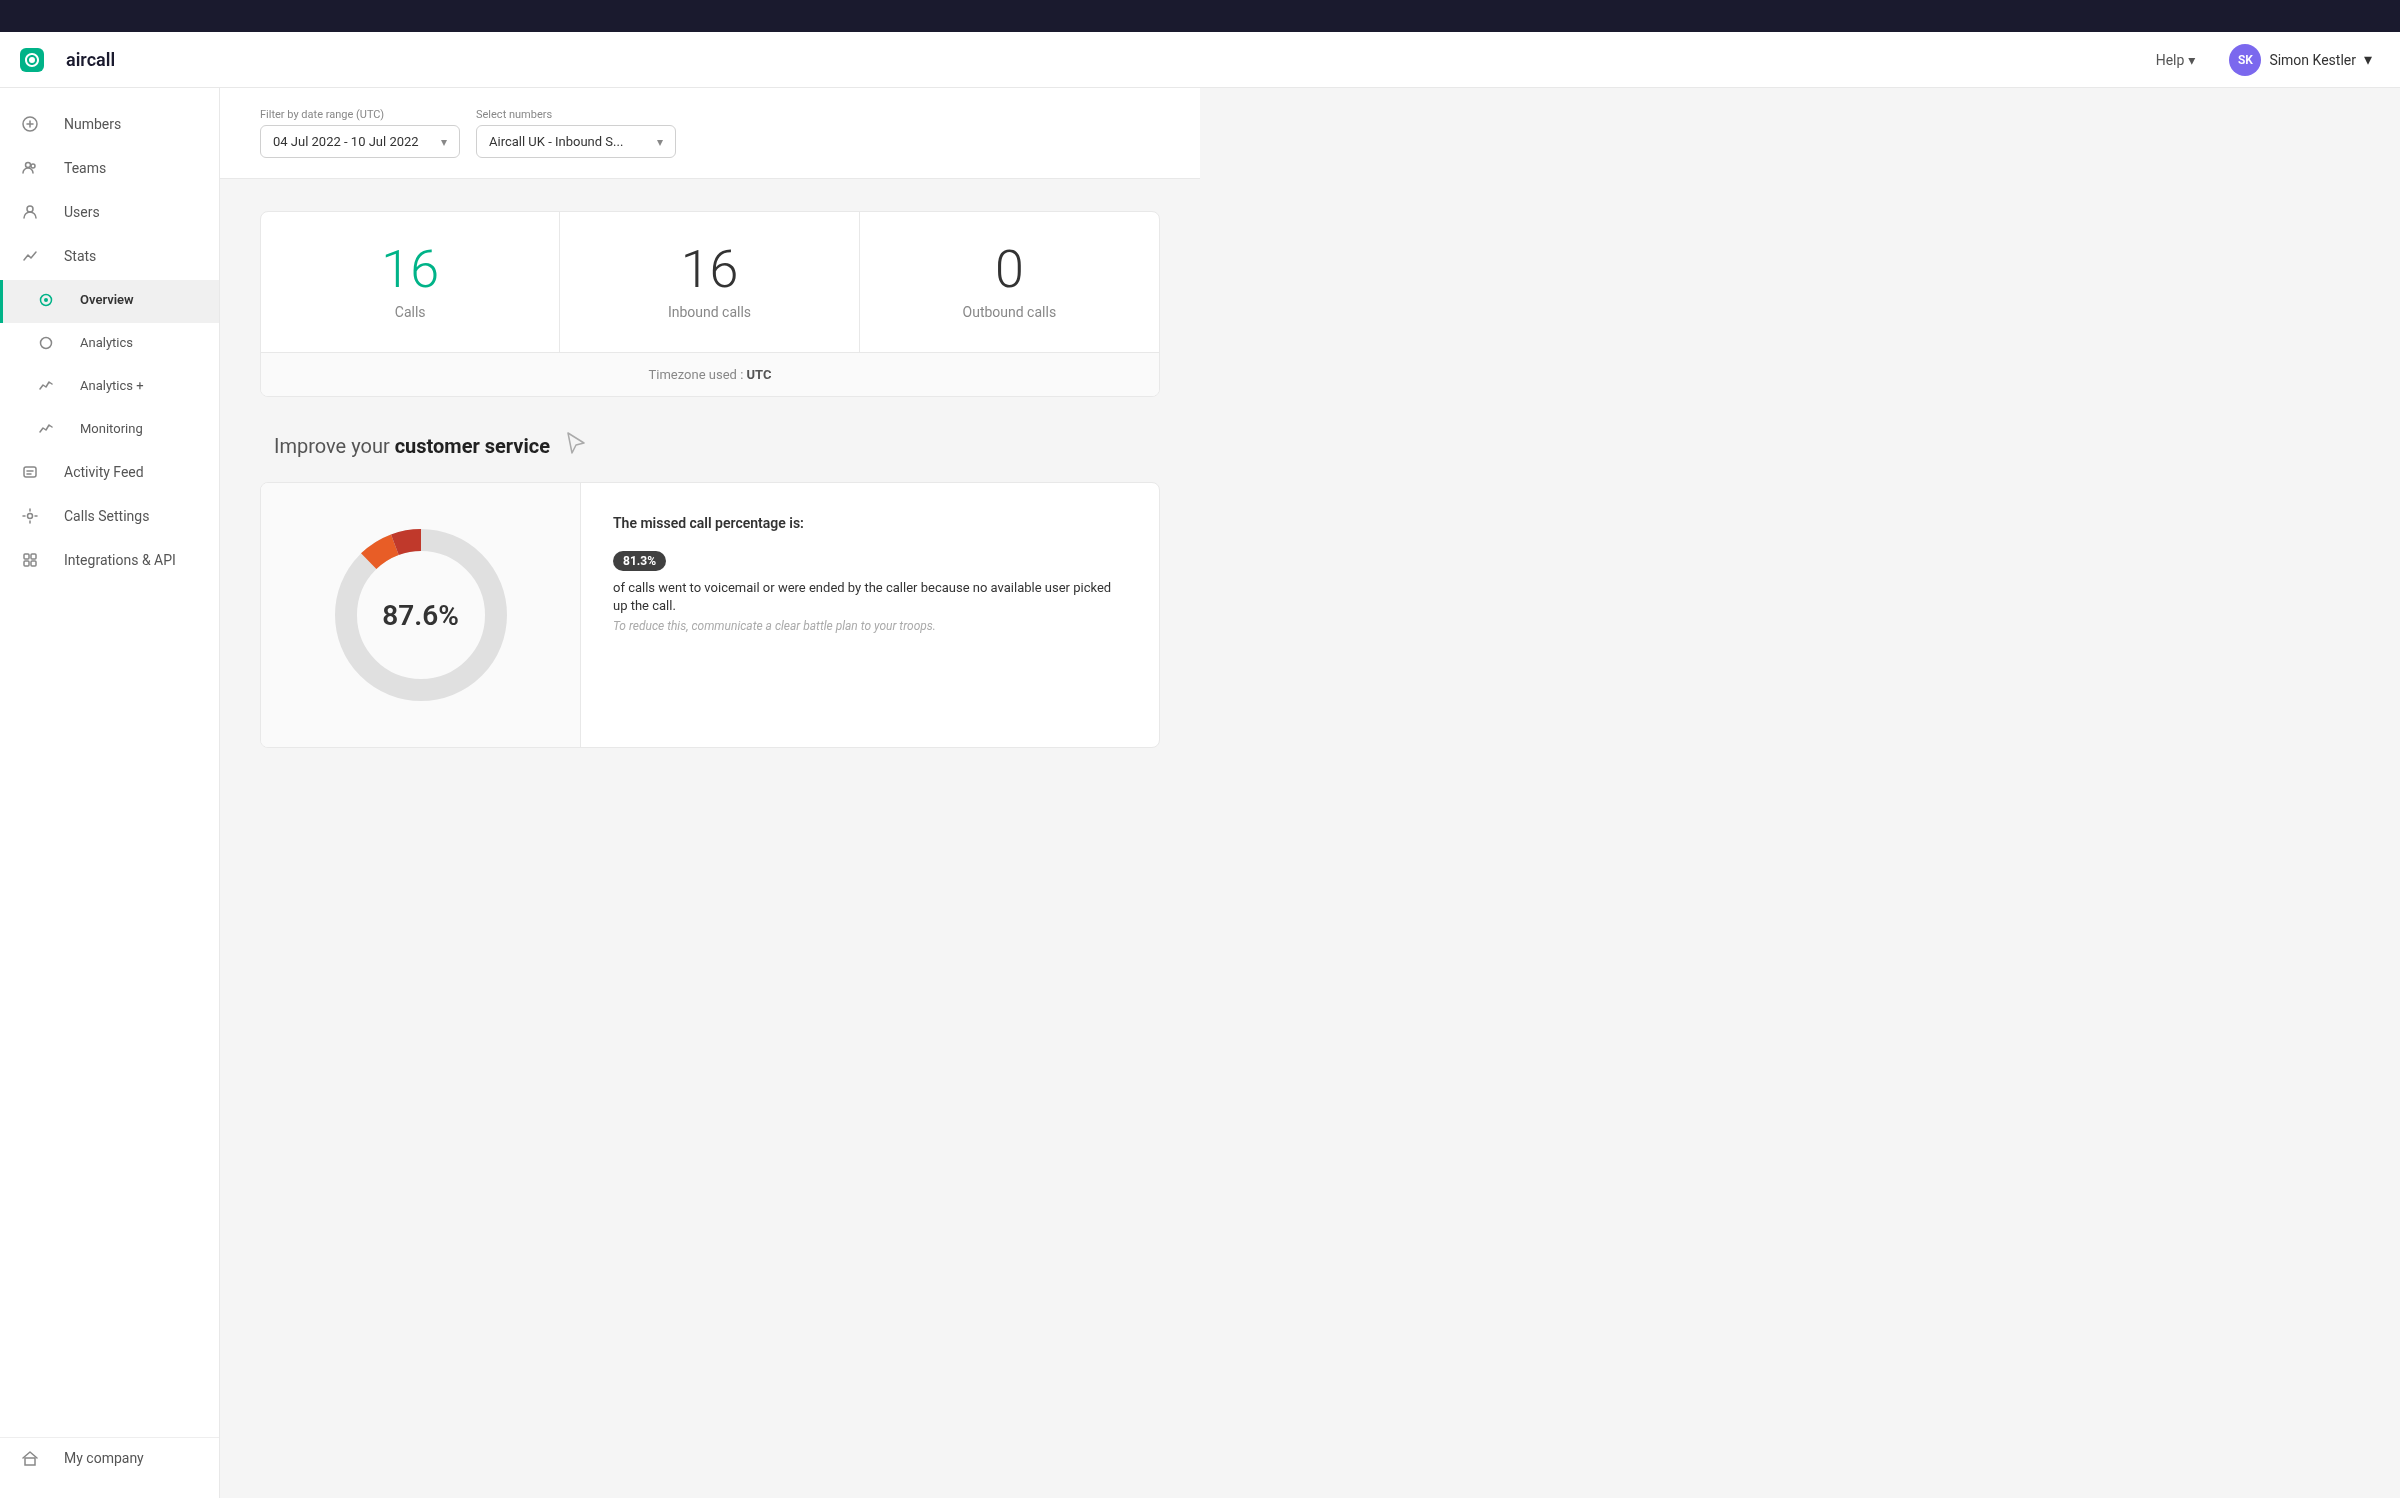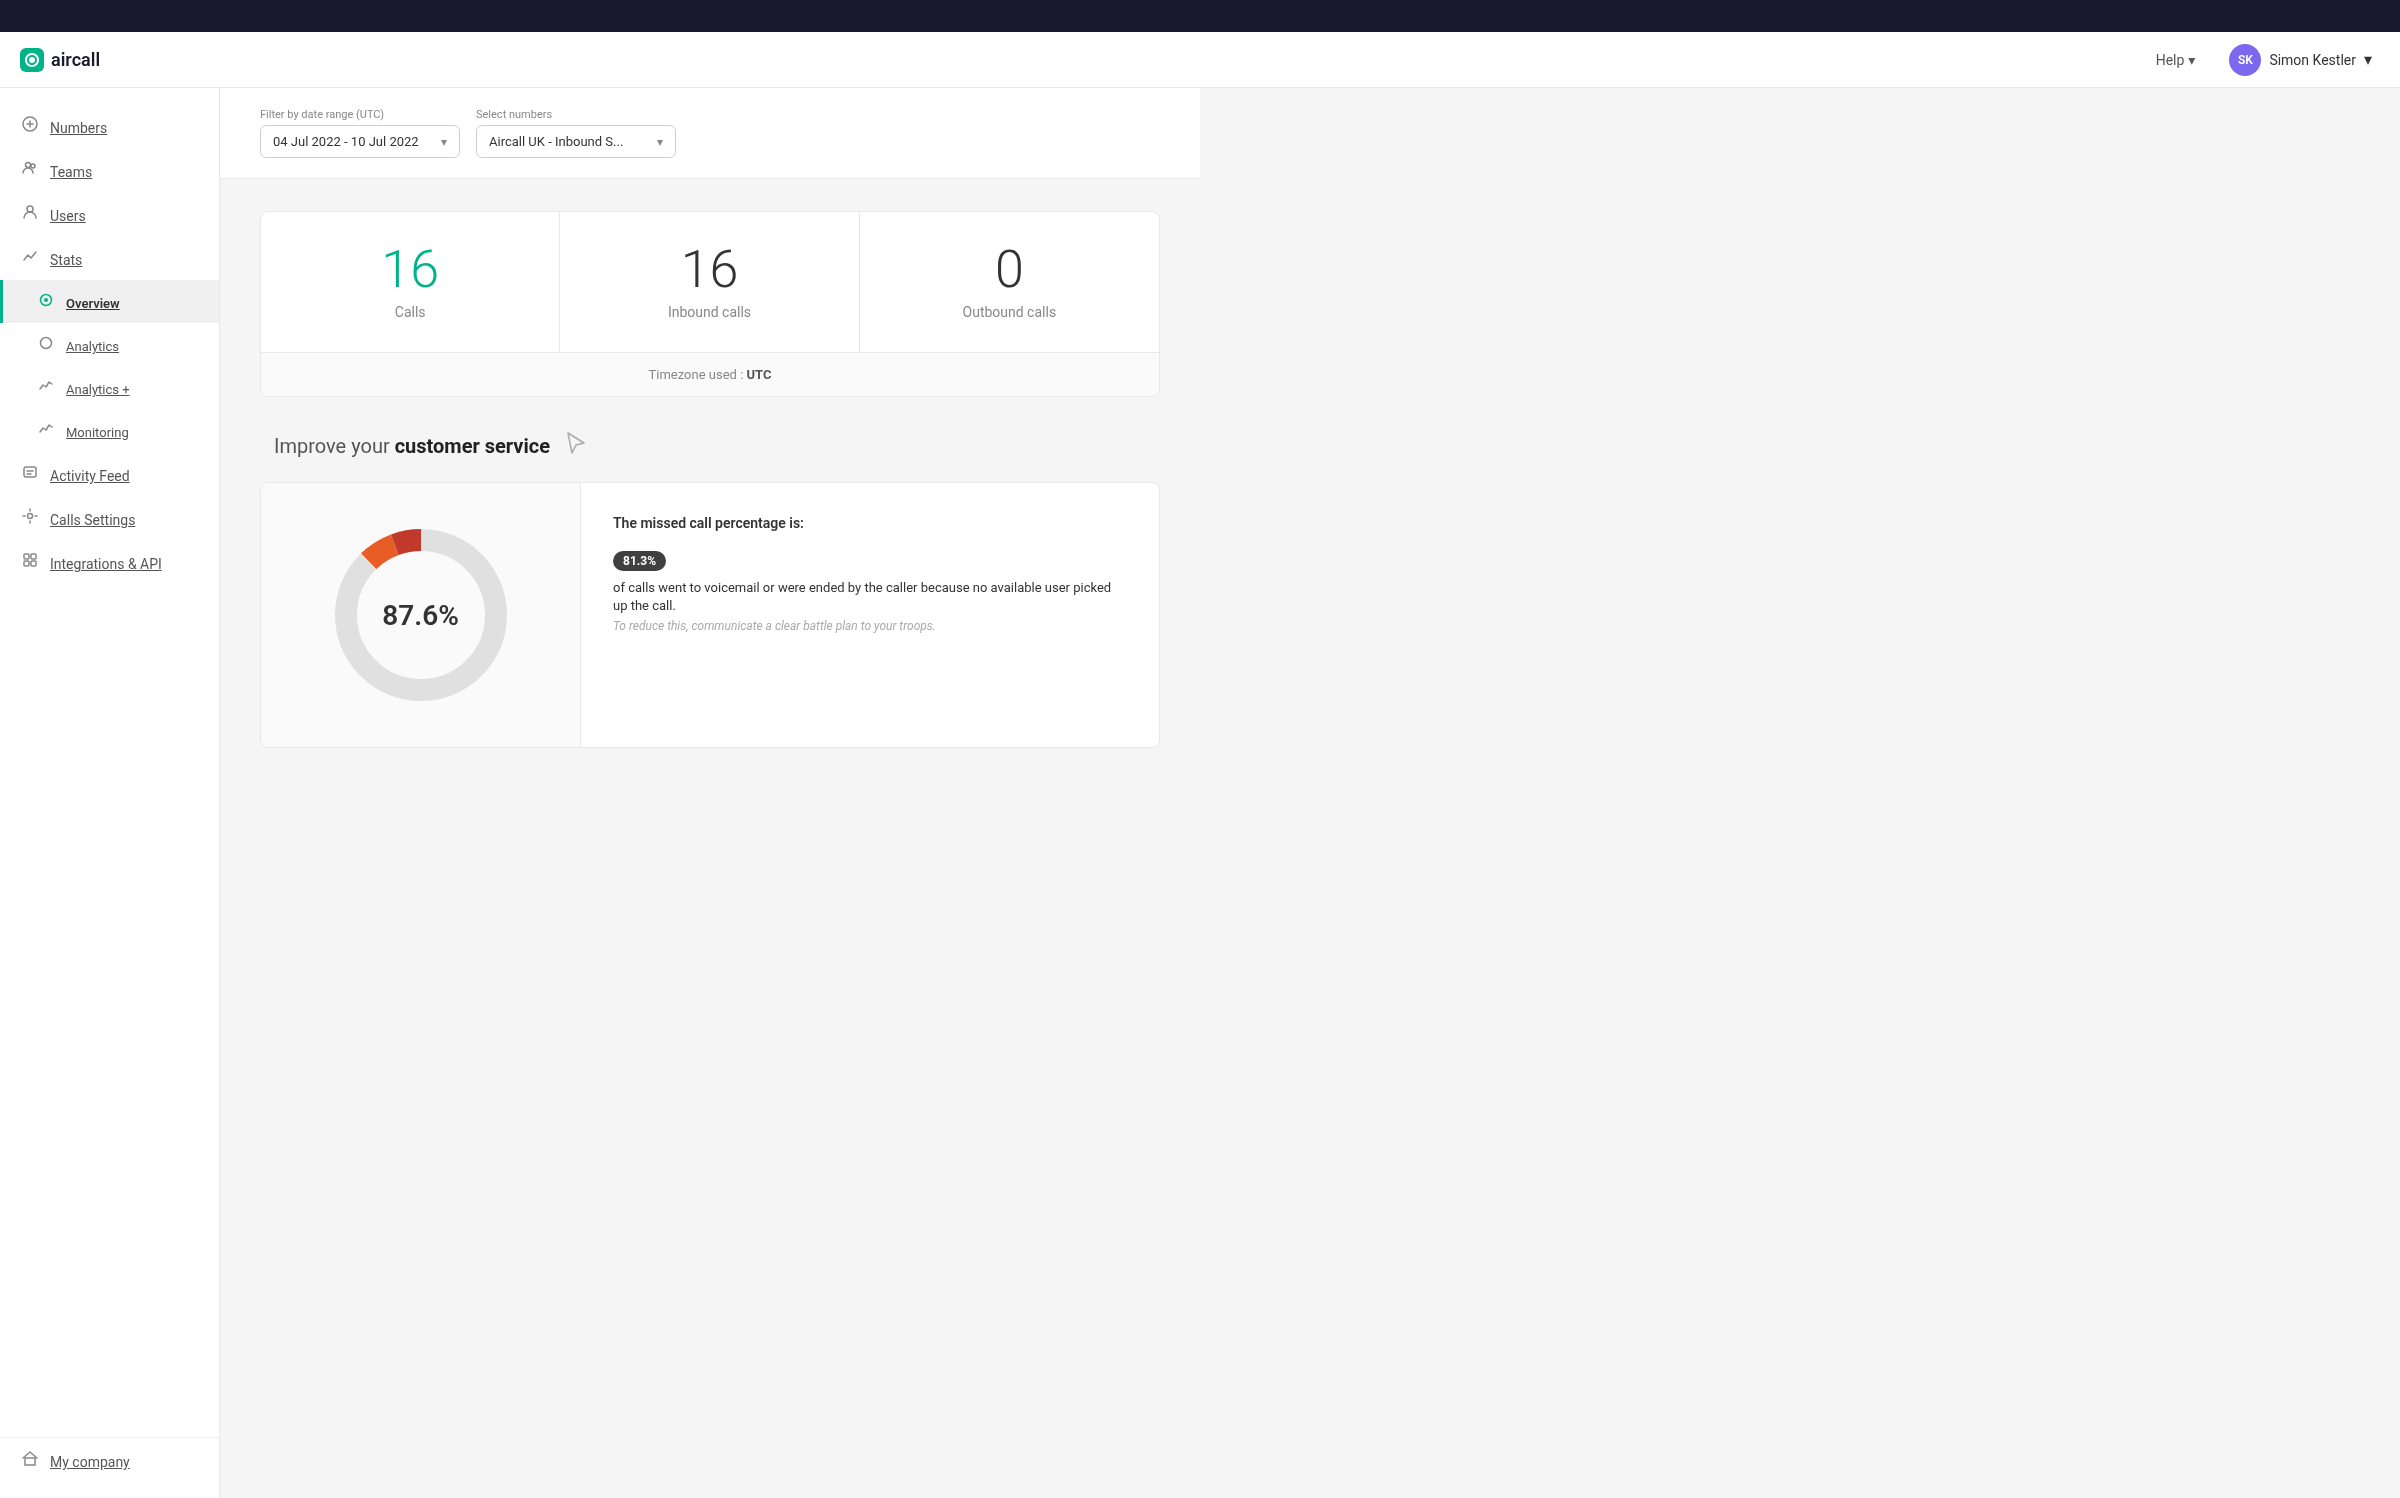--- a/index.html
+++ b/index.html
@@ -35,21 +35,21 @@
       display: flex;
       align-items: center;
       justify-content: space-between;
       padding: 0 20px;
       z-index: 99;
     }
 
     .logo-area {
       display: flex;
       align-items: center;
-      gap: 7px;
+      gap: 22px;
     }
 
     .logo-icon {
       width: 24px;
       height: 24px;
     }
 
     .logo-text {
       font-size: 18px;
       font-weight: 600;
@@ -110,28 +110,27 @@
       background: #fff;
       border-right: 1px solid #e8e8e8;
       padding: 16px 0;
       display: flex;
       flex-direction: column;
       z-index: 98;
     }
 
     .sidebar-item {
       display: flex;
-      align-items: flex-end;
-      gap: 10px;
+      align-items: flex-start;
+      gap: 24px;
       padding: 12px 20px;
       cursor: pointer;
       font-size: 14px;
       color: #555;
       position: relative;
-      text-decoration: underline;
     }
 
     .sidebar-item.active {
       color: #333;
       font-weight: 600;
       background: #f0f0f0;
     }
 
     .sidebar-item.active::before {
       content: '';

